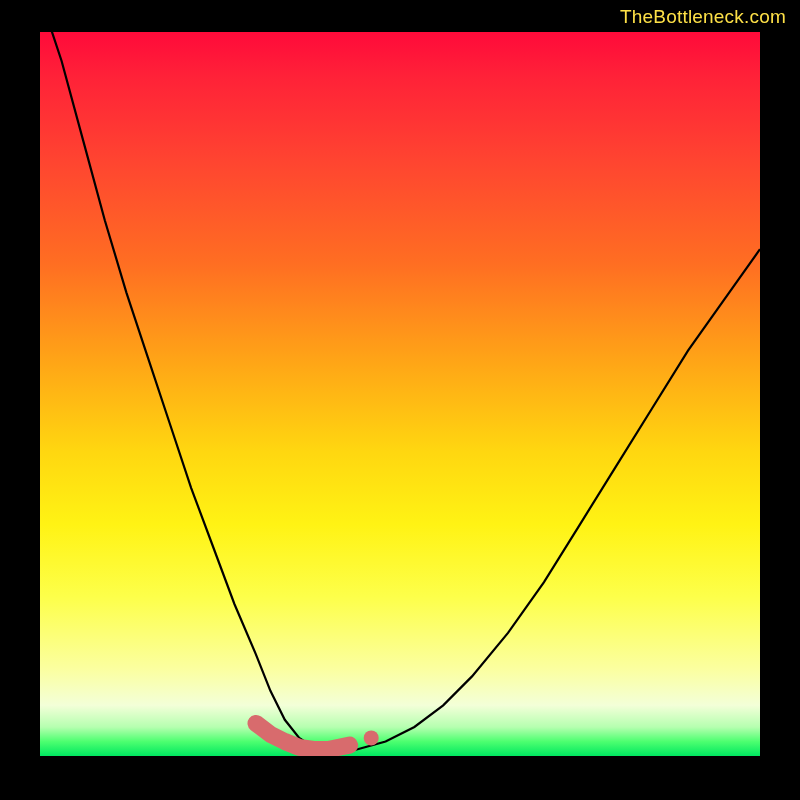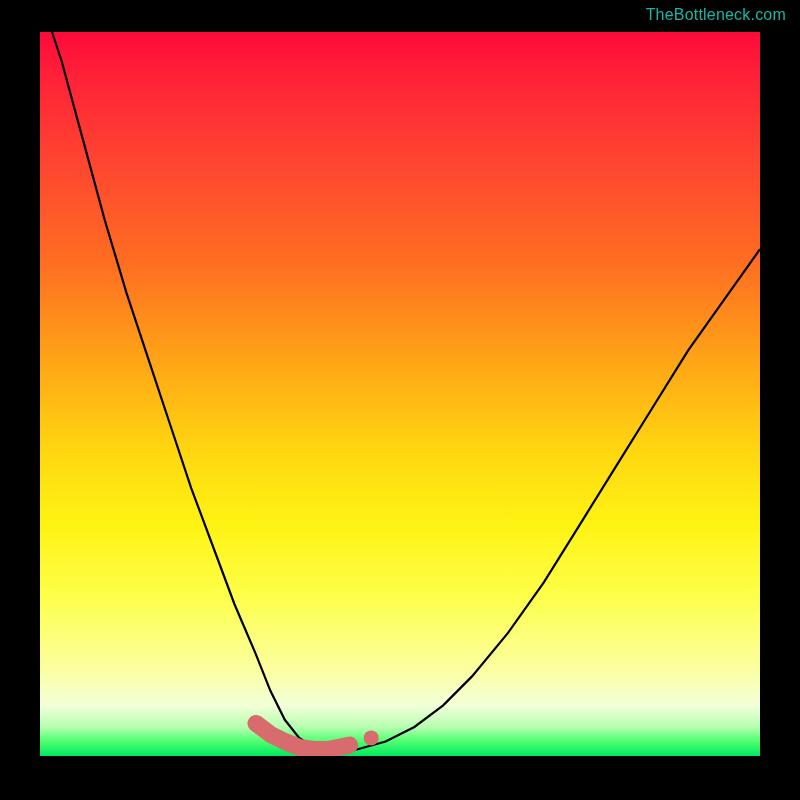--- a/index.html
+++ b/index.html
@@ -14,22 +14,22 @@
     position: relative;
     width: 800px;
     height: 800px;
     background: #000;
   }
   .watermark {
     position: absolute;
     top: 6px;
     right: 14px;
     font-family: Arial, Helvetica, sans-serif;
-    font-size: 16px;
-    color: #14b8a6;
+    font-size: 19px;
+    color: #fde047;
     letter-spacing: 0.2px;
     z-index: 3;
   }
   .plot {
     position: absolute;
     left: 40px;
     top: 32px;
     width: 720px;
     height: 724px;
     overflow: hidden;

